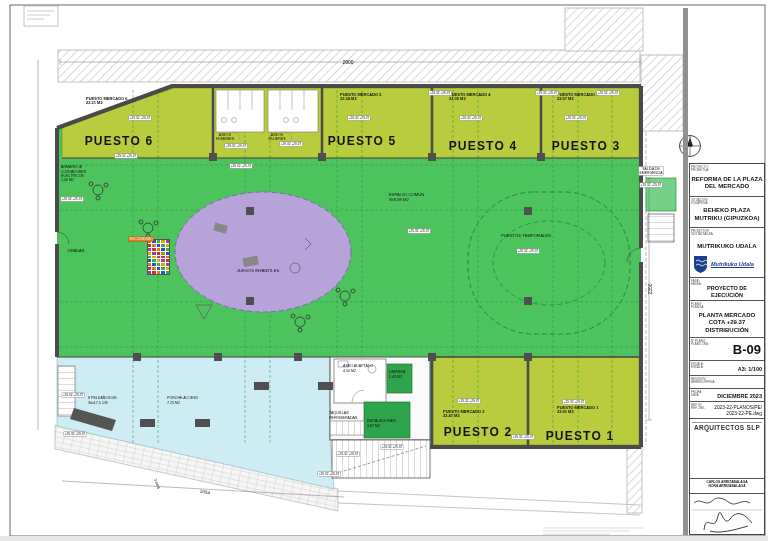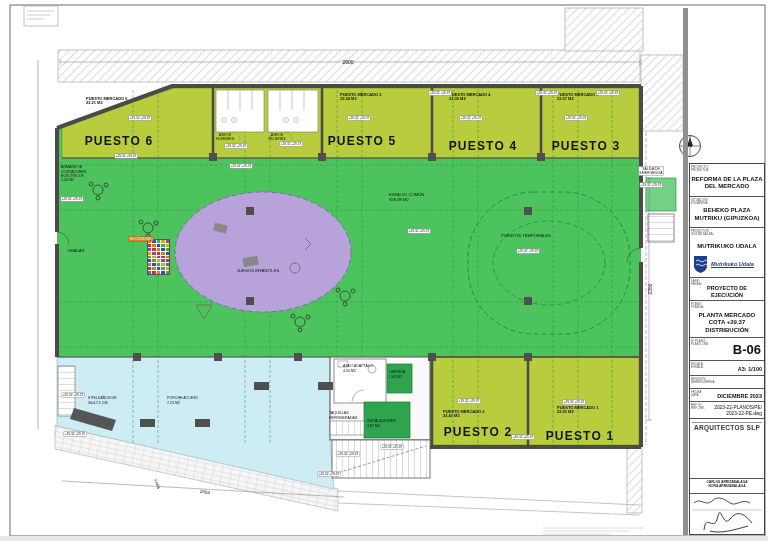--- a/index.html
+++ b/index.html
@@ -403,21 +403,21 @@
       <div class="tbv" style="top:60%">PLANTA MERCADO
 COTA +29.37
 DISTRIBUCIÓN</div>
     </div>
 
     <div class="tbf" style="height:23px">
       <div class="tbk">
           <span>Nº PLANO:</span>
           <span>PLANO ZNB.:</span>
         </div>
-      <div class="tbv-big">B-06</div>
+      <div class="tbv-big">B-09</div>
     </div>
 
     <div class="tbf" style="height:15px">
       <div class="tbk">
           <span>ESCALA:</span>
           <span>ESKALA:</span>
         </div>
       <div class="tbv-r">A3: 1/100</div>
     </div>
 

